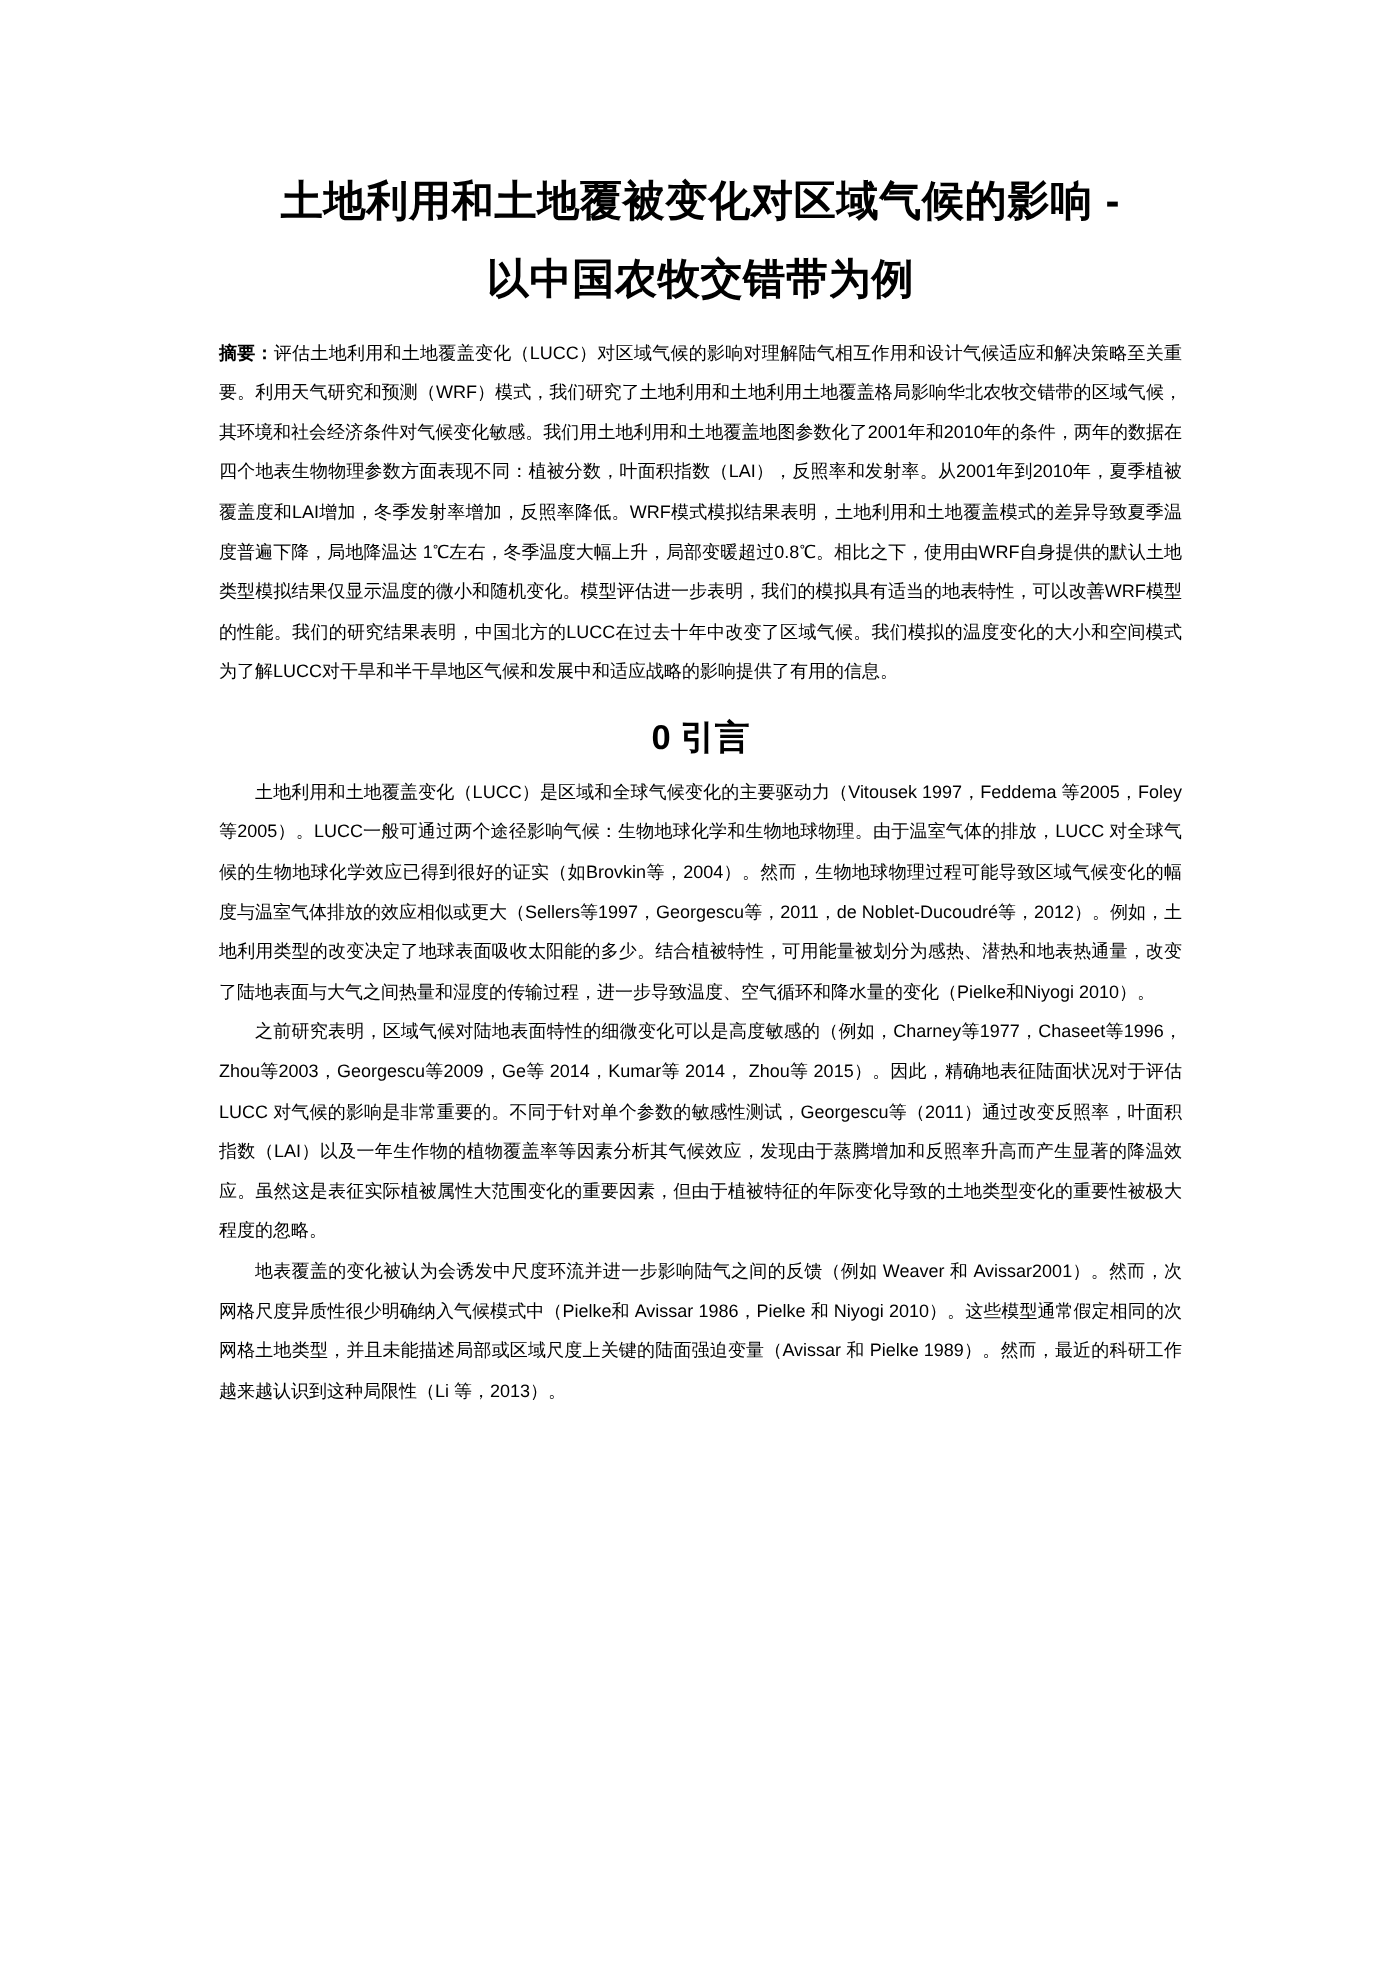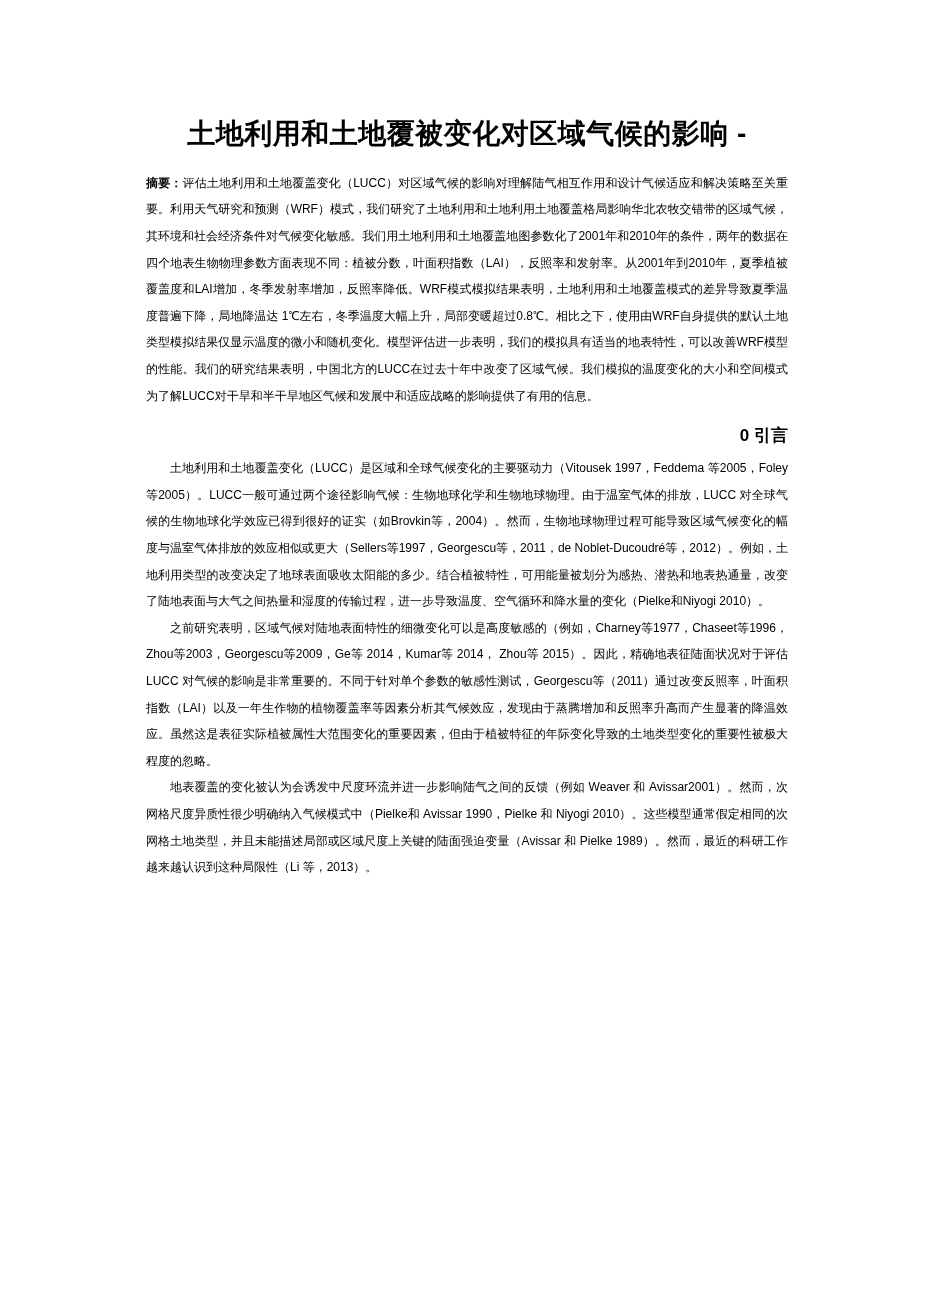--- a/index.html
+++ b/index.html
@@ -38,39 +38,40 @@
     margin: 0;
     font-size: 12px;
     line-height: 26.6px;
     text-align: justify;
     word-break: break-word;
   }
   .bold { font-weight: 700; }
   .indent { text-indent: 2em; }
   .section-heading {
     margin: 16px 0 8px 0;
-    font-size: 17px;
+    font-size: 23px;
     font-weight: 700;
     line-height: 1.3;
-    text-align: right;
+    text-align: center;
   }
 </style>
 </head>
 <body>
 
 <div class="page">
   <div class="content">
 
     <h1 class="doc-title">
       <span class="title-line">土地利用和土地覆被变化对区域气候的影响 -</span>
+      <span class="title-line">以中国农牧交错带为例</span>
     </h1>
 
     <p class="body-para"><span class="bold">摘要：</span><span>评估土地利用和土地覆盖变化（LUCC）对区域气候的影响对理解陆气相互作用和设计气候适应和解决策略至关重要。利用天气研究和预测（WRF）模式，我们研究了土地利用和土地利用土地覆盖格局影响华北农牧交错带的区域气候，其环境和社会经济条件对气候变化敏感。我们用土地利用和土地覆盖地图参数化了2001年和2010年的条件，两年的数据在四个地表生物物理参数方面表现不同：植被分数，叶面积指数（LAI），反照率和发射率。从2001年到2010年，夏季植被覆盖度和LAI增加，冬季发射率增加，反照率降低。WRF模式模拟结果表明，土地利用和土地覆盖模式的差异导致夏季温度普遍下降，局地降温达 1℃左右，冬季温度大幅上升，局部变暖超过0.8℃。相比之下，使用由WRF自身提供的默认土地类型模拟结果仅显示温度的微小和随机变化。模型评估进一步表明，我们的模拟具有适当的地表特性，可以改善WRF模型的性能。我们的研究结果表明，中国北方的LUCC在过去十年中改变了区域气候。我们模拟的温度变化的大小和空间模式为了解LUCC对干旱和半干旱地区气候和发展中和适应战略的影响提供了有用的信息。</span></p>
 
 
     <h2 class="section-heading">0 引言</h2>
 
     <p class="body-para indent">土地利用和土地覆盖变化（LUCC）是区域和全球气候变化的主要驱动力（Vitousek 1997，Feddema 等2005，Foley等2005）。LUCC一般可通过两个途径影响气候：生物地球化学和生物地球物理。由于温室气体的排放，LUCC 对全球气候的生物地球化学效应已得到很好的证实（如Brovkin等，2004）。然而，生物地球物理过程可能导致区域气候变化的幅度与温室气体排放的效应相似或更大（Sellers等1997，Georgescu等，2011，de Noblet-Ducoudré等，2012）。例如，土地利用类型的改变决定了地球表面吸收太阳能的多少。结合植被特性，可用能量被划分为感热、潜热和地表热通量，改变了陆地表面与大气之间热量和湿度的传输过程，进一步导致温度、空气循环和降水量的变化（Pielke和Niyogi 2010）。</p>
     <p class="body-para indent">之前研究表明，区域气候对陆地表面特性的细微变化可以是高度敏感的（例如，Charney等1977，Chaseet等1996，Zhou等2003，Georgescu等2009，Ge等 2014，Kumar等 2014， Zhou等 2015）。因此，精确地表征陆面状况对于评估 LUCC 对气候的影响是非常重要的。不同于针对单个参数的敏感性测试，Georgescu等（2011）通过改变反照率，叶面积指数（LAI）以及一年生作物的植物覆盖率等因素分析其气候效应，发现由于蒸腾增加和反照率升高而产生显著的降温效应。虽然这是表征实际植被属性大范围变化的重要因素，但由于植被特征的年际变化导致的土地类型变化的重要性被极大程度的忽略。</p>
-    <p class="body-para indent">地表覆盖的变化被认为会诱发中尺度环流并进一步影响陆气之间的反馈（例如 Weaver 和 Avissar2001）。然而，次网格尺度异质性很少明确纳入气候模式中（Pielke和 Avissar 1990，Pielke 和 Niyogi 2010）。这些模型通常假定相同的次网格土地类型，并且未能描述局部或区域尺度上关键的陆面强迫变量（Avissar 和 Pielke 1989）。然而，最近的科研工作越来越认识到这种局限性（Li 等，2013）。</p>
+    <p class="body-para indent">地表覆盖的变化被认为会诱发中尺度环流并进一步影响陆气之间的反馈（例如 Weaver 和 Avissar2001）。然而，次网格尺度异质性很少明确纳入气候模式中（Pielke和 Avissar 1986，Pielke 和 Niyogi 2010）。这些模型通常假定相同的次网格土地类型，并且未能描述局部或区域尺度上关键的陆面强迫变量（Avissar 和 Pielke 1989）。然而，最近的科研工作越来越认识到这种局限性（Li 等，2013）。</p>
 
   </div>
 </div>
 
 </body></html>

